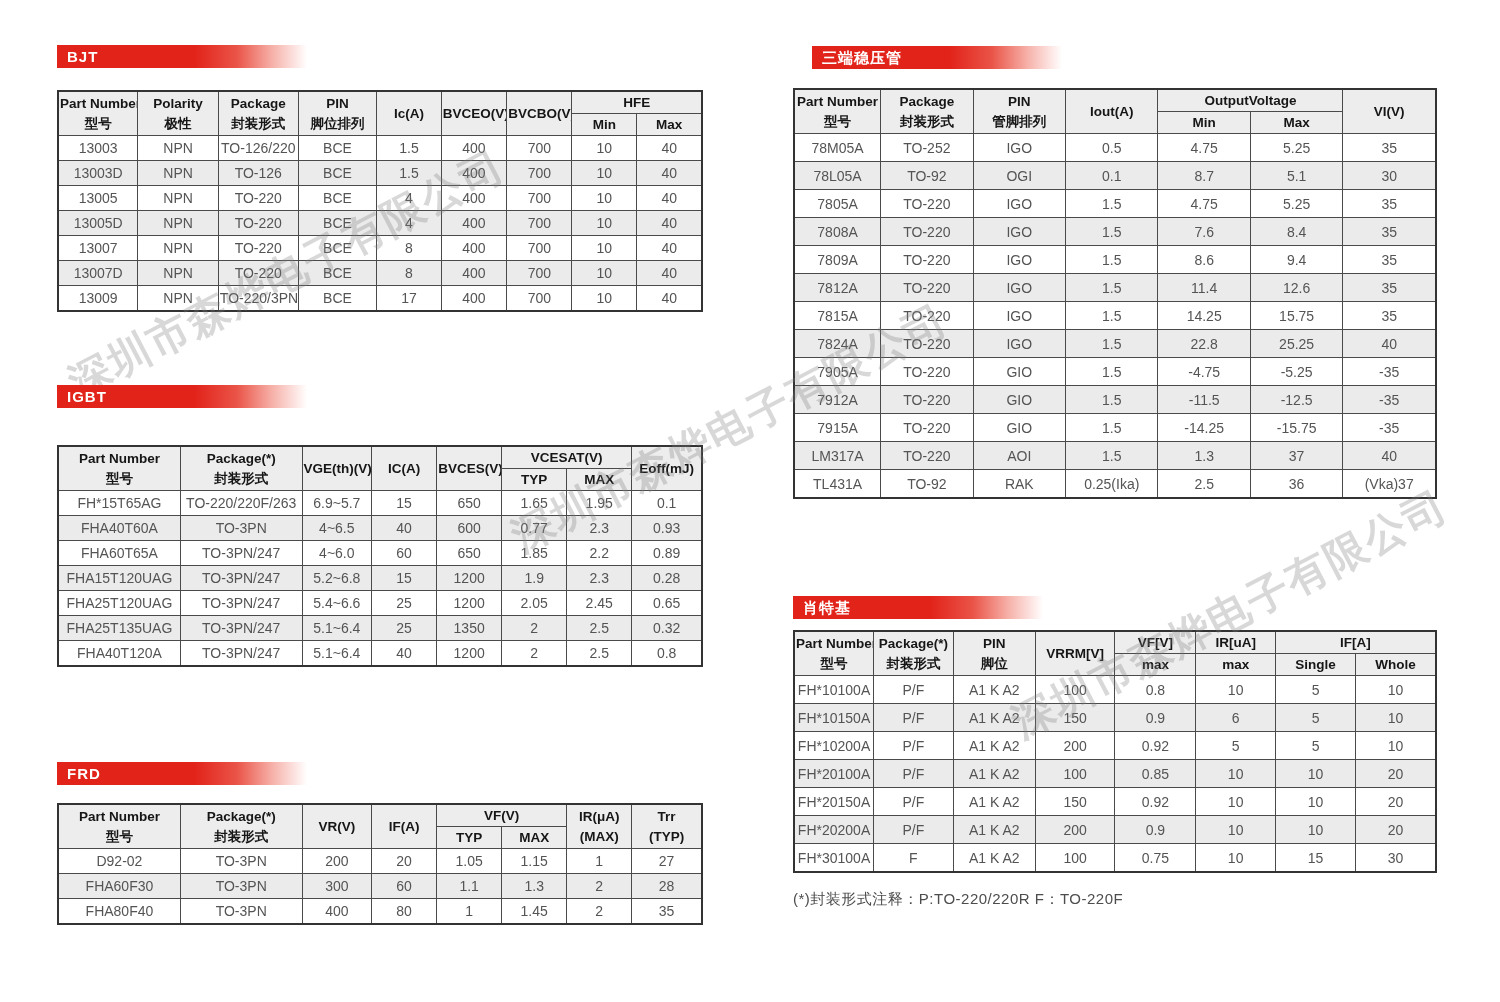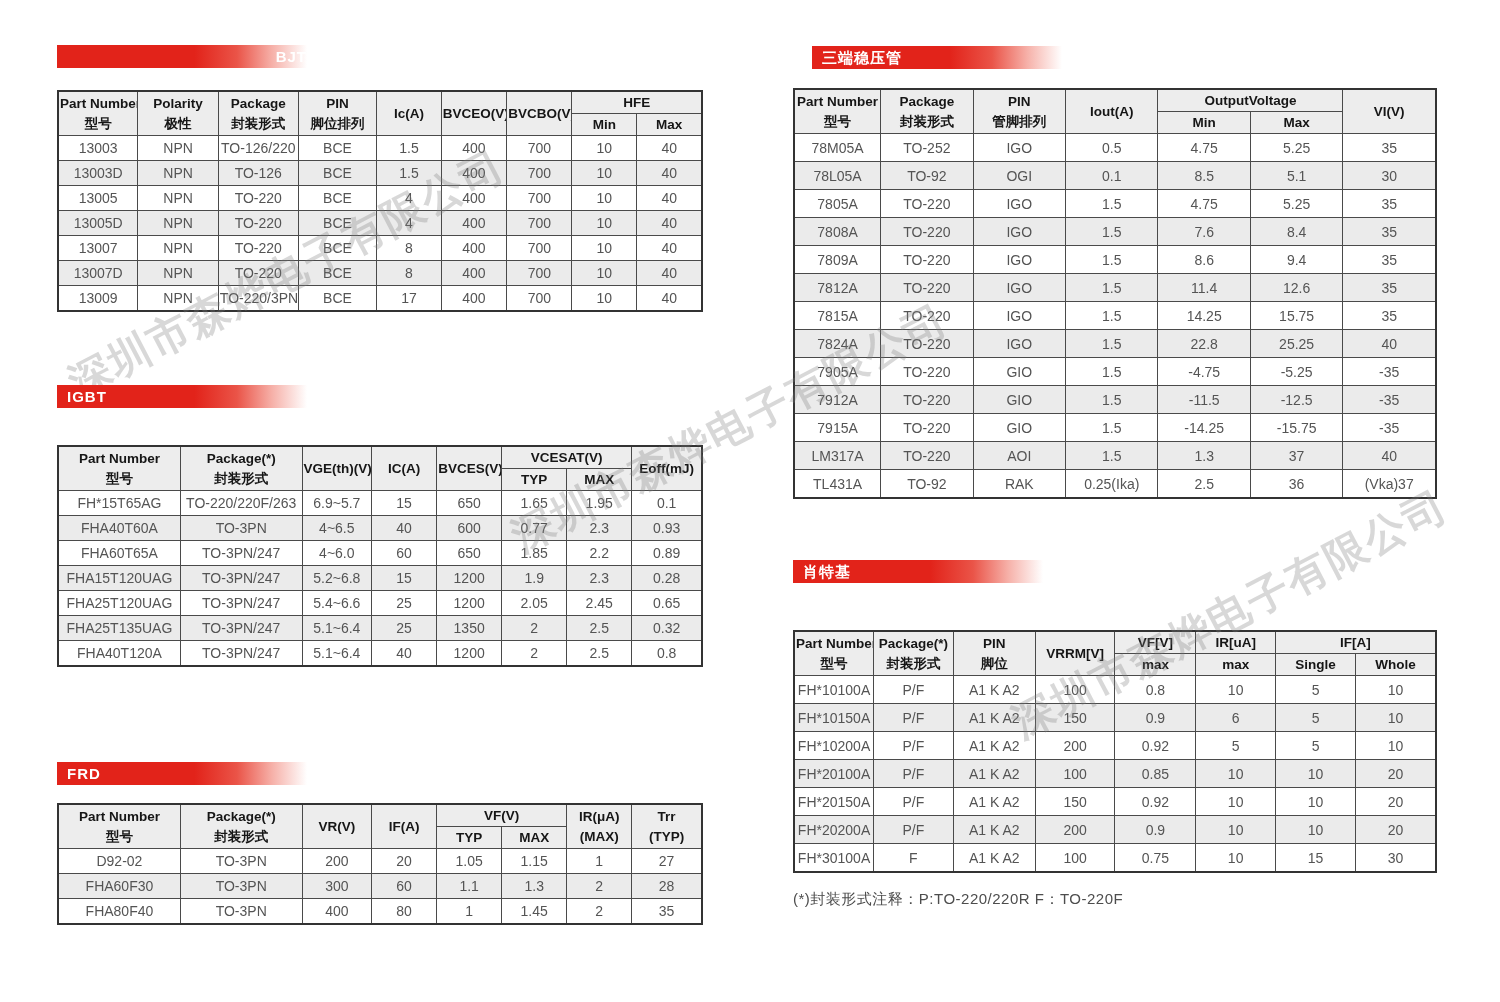--- a/index.html
+++ b/index.html
@@ -22,29 +22,29 @@
     border:1px solid #4a4a4a;text-align:center;vertical-align:middle;
     padding:0 1px;overflow:hidden;white-space:nowrap;
   }
   .tablewrap th{
     background:#ededed;color:#161616;font-weight:bold;font-size:13.5px;
     line-height:1.45;height:21px;
   }
   .tablewrap td{color:#545454;font-size:14px;background:#ffffff;}
   .tablewrap tbody tr:nth-child(even) td{background:#ebebeb;}
 
-  #sec-bjt-banner {left:57px;  top:45px;text-align:right;}
+  #sec-bjt-banner {left:57px;  top:45px;}
   #sec-bjt-table  {left:57px;  top:90px;  width:646px;}
   #sec-igbt-banner{left:57px;  top:385px;}
   #sec-igbt-table {left:57px;  top:445px; width:646px;}
   #sec-frd-banner {left:57px;  top:762px;}
   #sec-frd-table  {left:57px;  top:803px; width:646px;}
   #sec-reg-banner {left:812px; top:46px;}
   #sec-reg-table  {left:793px; top:88px;  width:644px;}
-  #sec-sch-banner {left:793px; top:560px;}
+  #sec-sch-banner {left:793px; top:596px;}
   #sec-sch-table  {left:793px; top:630px; width:644px;}
 
   #sec-bjt-table td, #sec-igbt-table td, #sec-frd-table td {height:24px;}
   #sec-reg-table td, #sec-sch-table td {height:27px;}
 
   .footnote{
     position:absolute;left:793px;top:890px;
     font-size:15px;color:#4d4d4d;letter-spacing:0.5px;
   }
   .watermark{
@@ -382,21 +382,21 @@
             <td>0.5</td>
             <td>4.75</td>
             <td>5.25</td>
             <td>35</td>
           </tr>
           <tr>
             <td>78L05A</td>
             <td>TO-92</td>
             <td>OGI</td>
             <td>0.1</td>
-            <td>8.5</td>
+            <td>8.7</td>
             <td>5.1</td>
             <td>30</td>
           </tr>
           <tr>
             <td>7805A</td>
             <td>TO-220</td>
             <td>IGO</td>
             <td>1.5</td>
             <td>4.75</td>
             <td>5.25</td>

